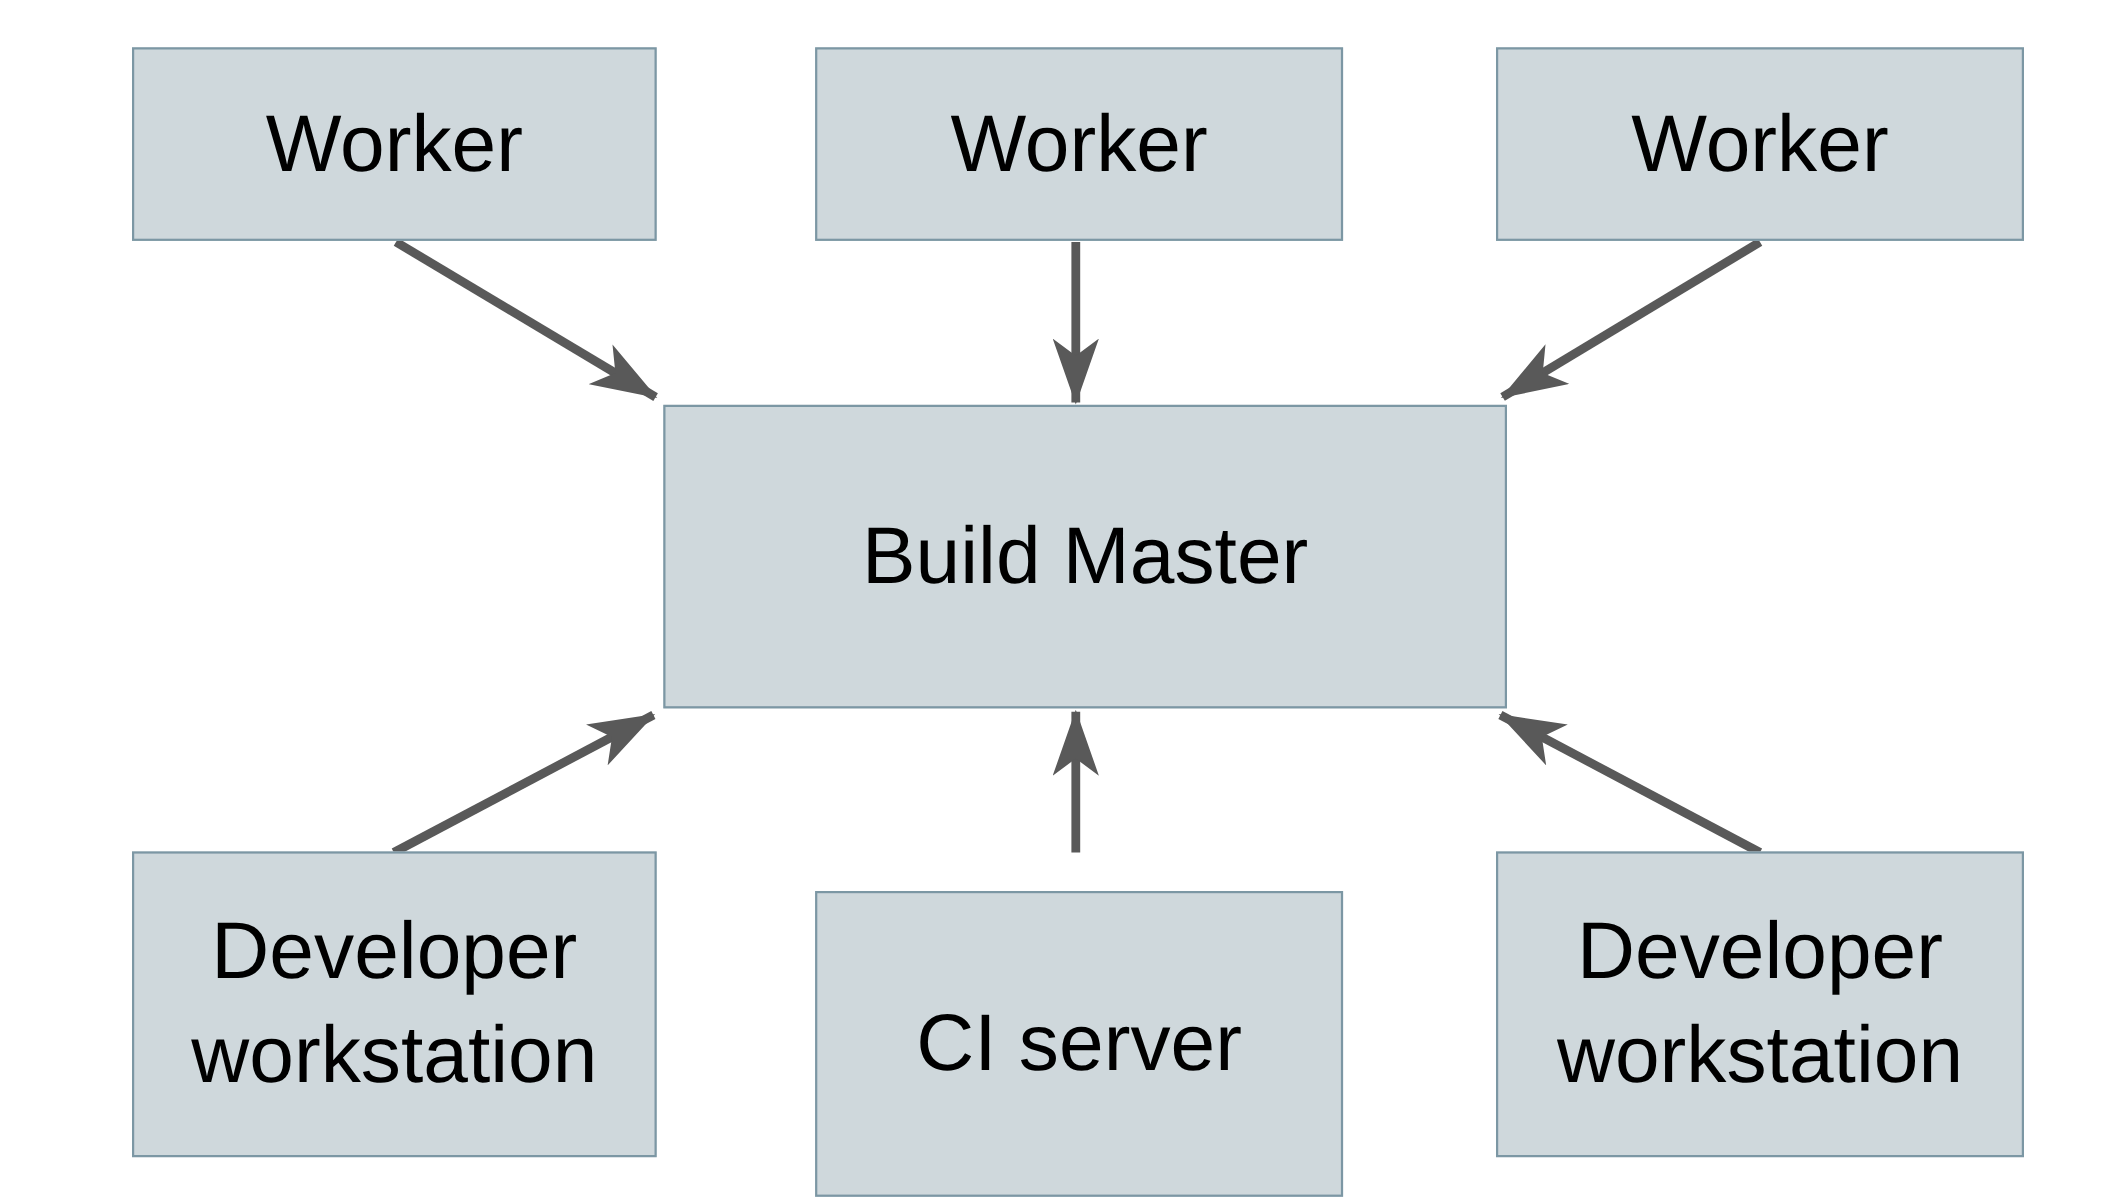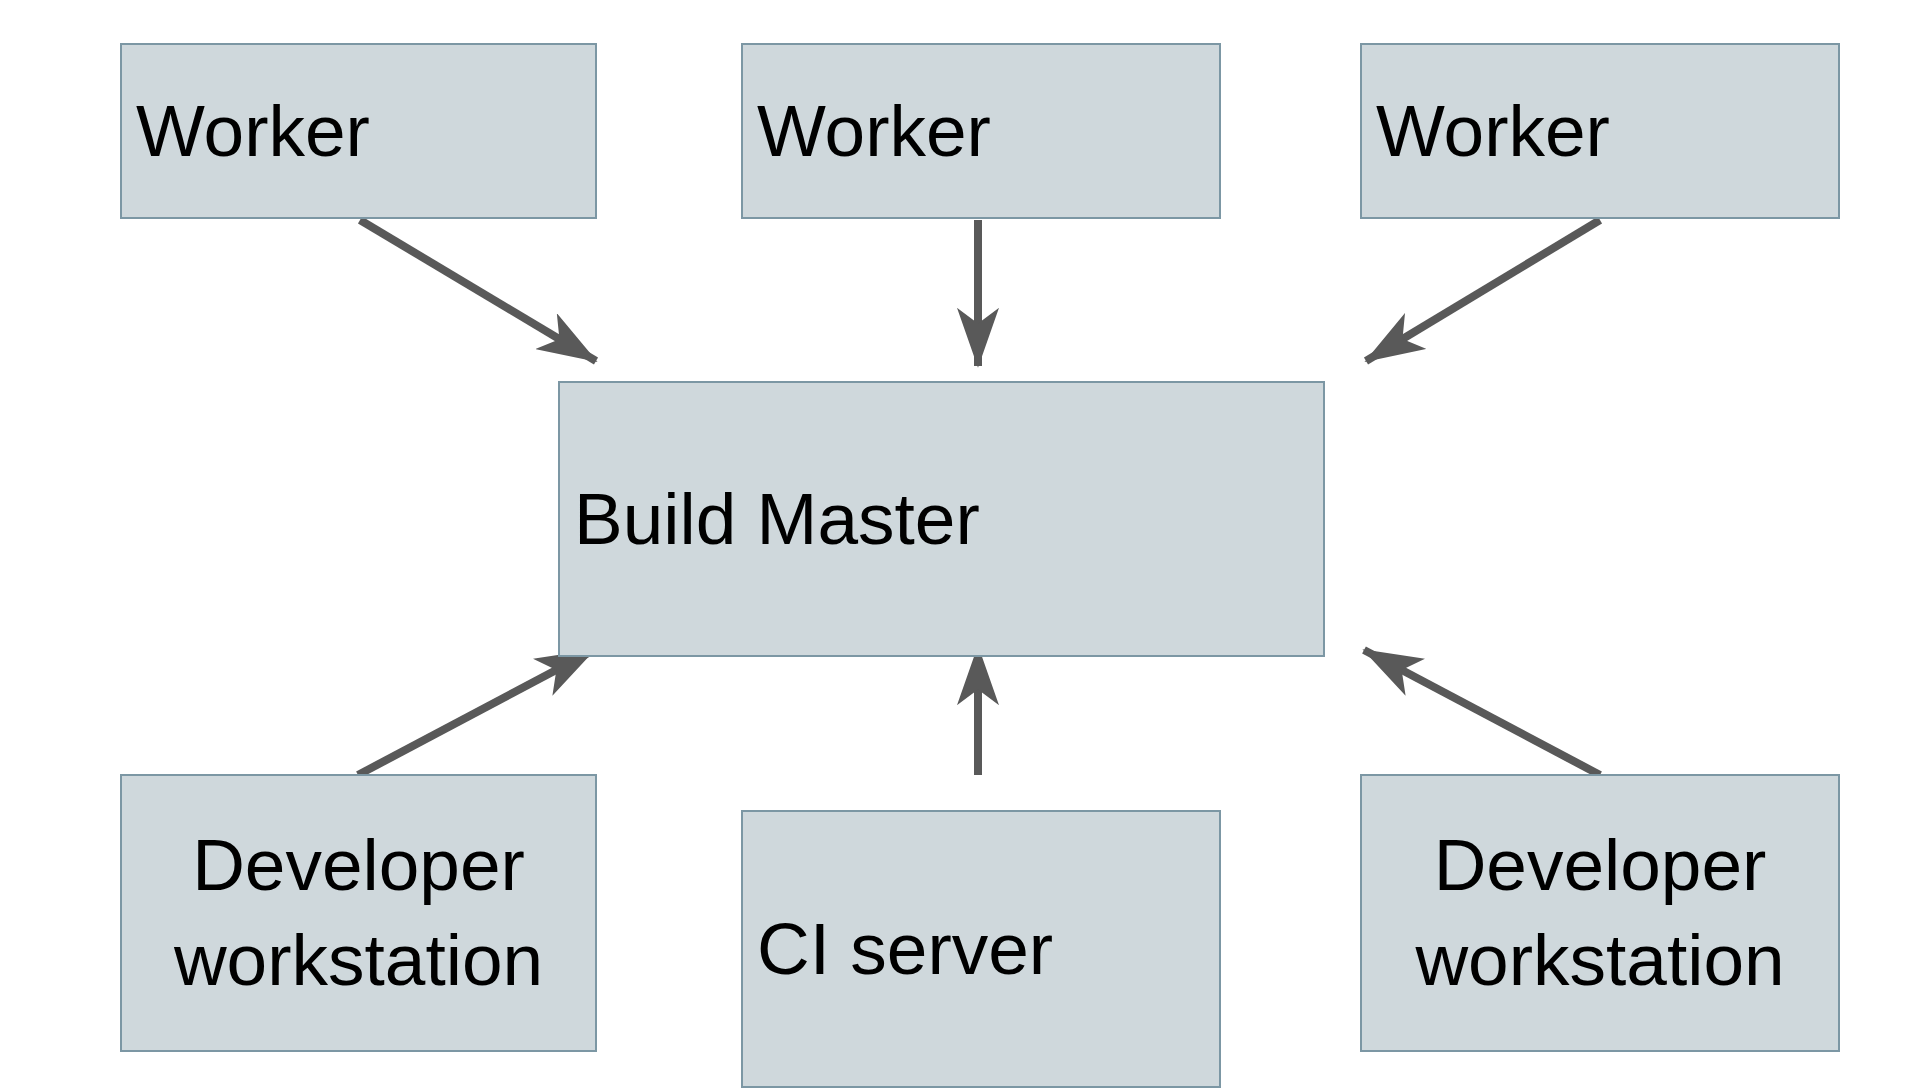--- a/index.html
+++ b/index.html
@@ -18,33 +18,34 @@
     background: var(--bg);
     overflow: hidden;
     font-family: "Liberation Sans", "DejaVu Sans", sans-serif;
   }
   .node {
     position: absolute;
     background: var(--node-fill);
     border: 2px solid var(--node-border);
     display: flex;
     align-items: center;
+    justify-content: center;
     text-align: center;
     color: var(--text);
     font-size: 73px;
     line-height: 1.3;
     letter-spacing: 0px;
   }
   .node span { display: block; padding: 0 14px; }
   
   .n-worker1 { left: 120px;  top: 43px;  width: 477px; height: 176px; }
   .n-worker2 { left: 741px;  top: 43px;  width: 480px; height: 176px; }
   .n-worker3 { left: 1360px; top: 43px;  width: 480px; height: 176px; }
   
-  .n-master  { left: 558px;  top: 368px; width: 767px; height: 276px; margin-top: 13px; }
+  .n-master  { left: 603px;  top: 368px; width: 767px; height: 276px; }
   
   .n-dev1    { left: 120px;  top: 774px; width: 477px; height: 278px; }
   .n-ci      { left: 741px;  top: 810px; width: 480px; height: 278px; }
   .n-dev2    { left: 1360px; top: 774px; width: 480px; height: 278px; }
 
   .edges {
     position: absolute;
     inset: 0;
     width: 100%;
     height: 100%;

